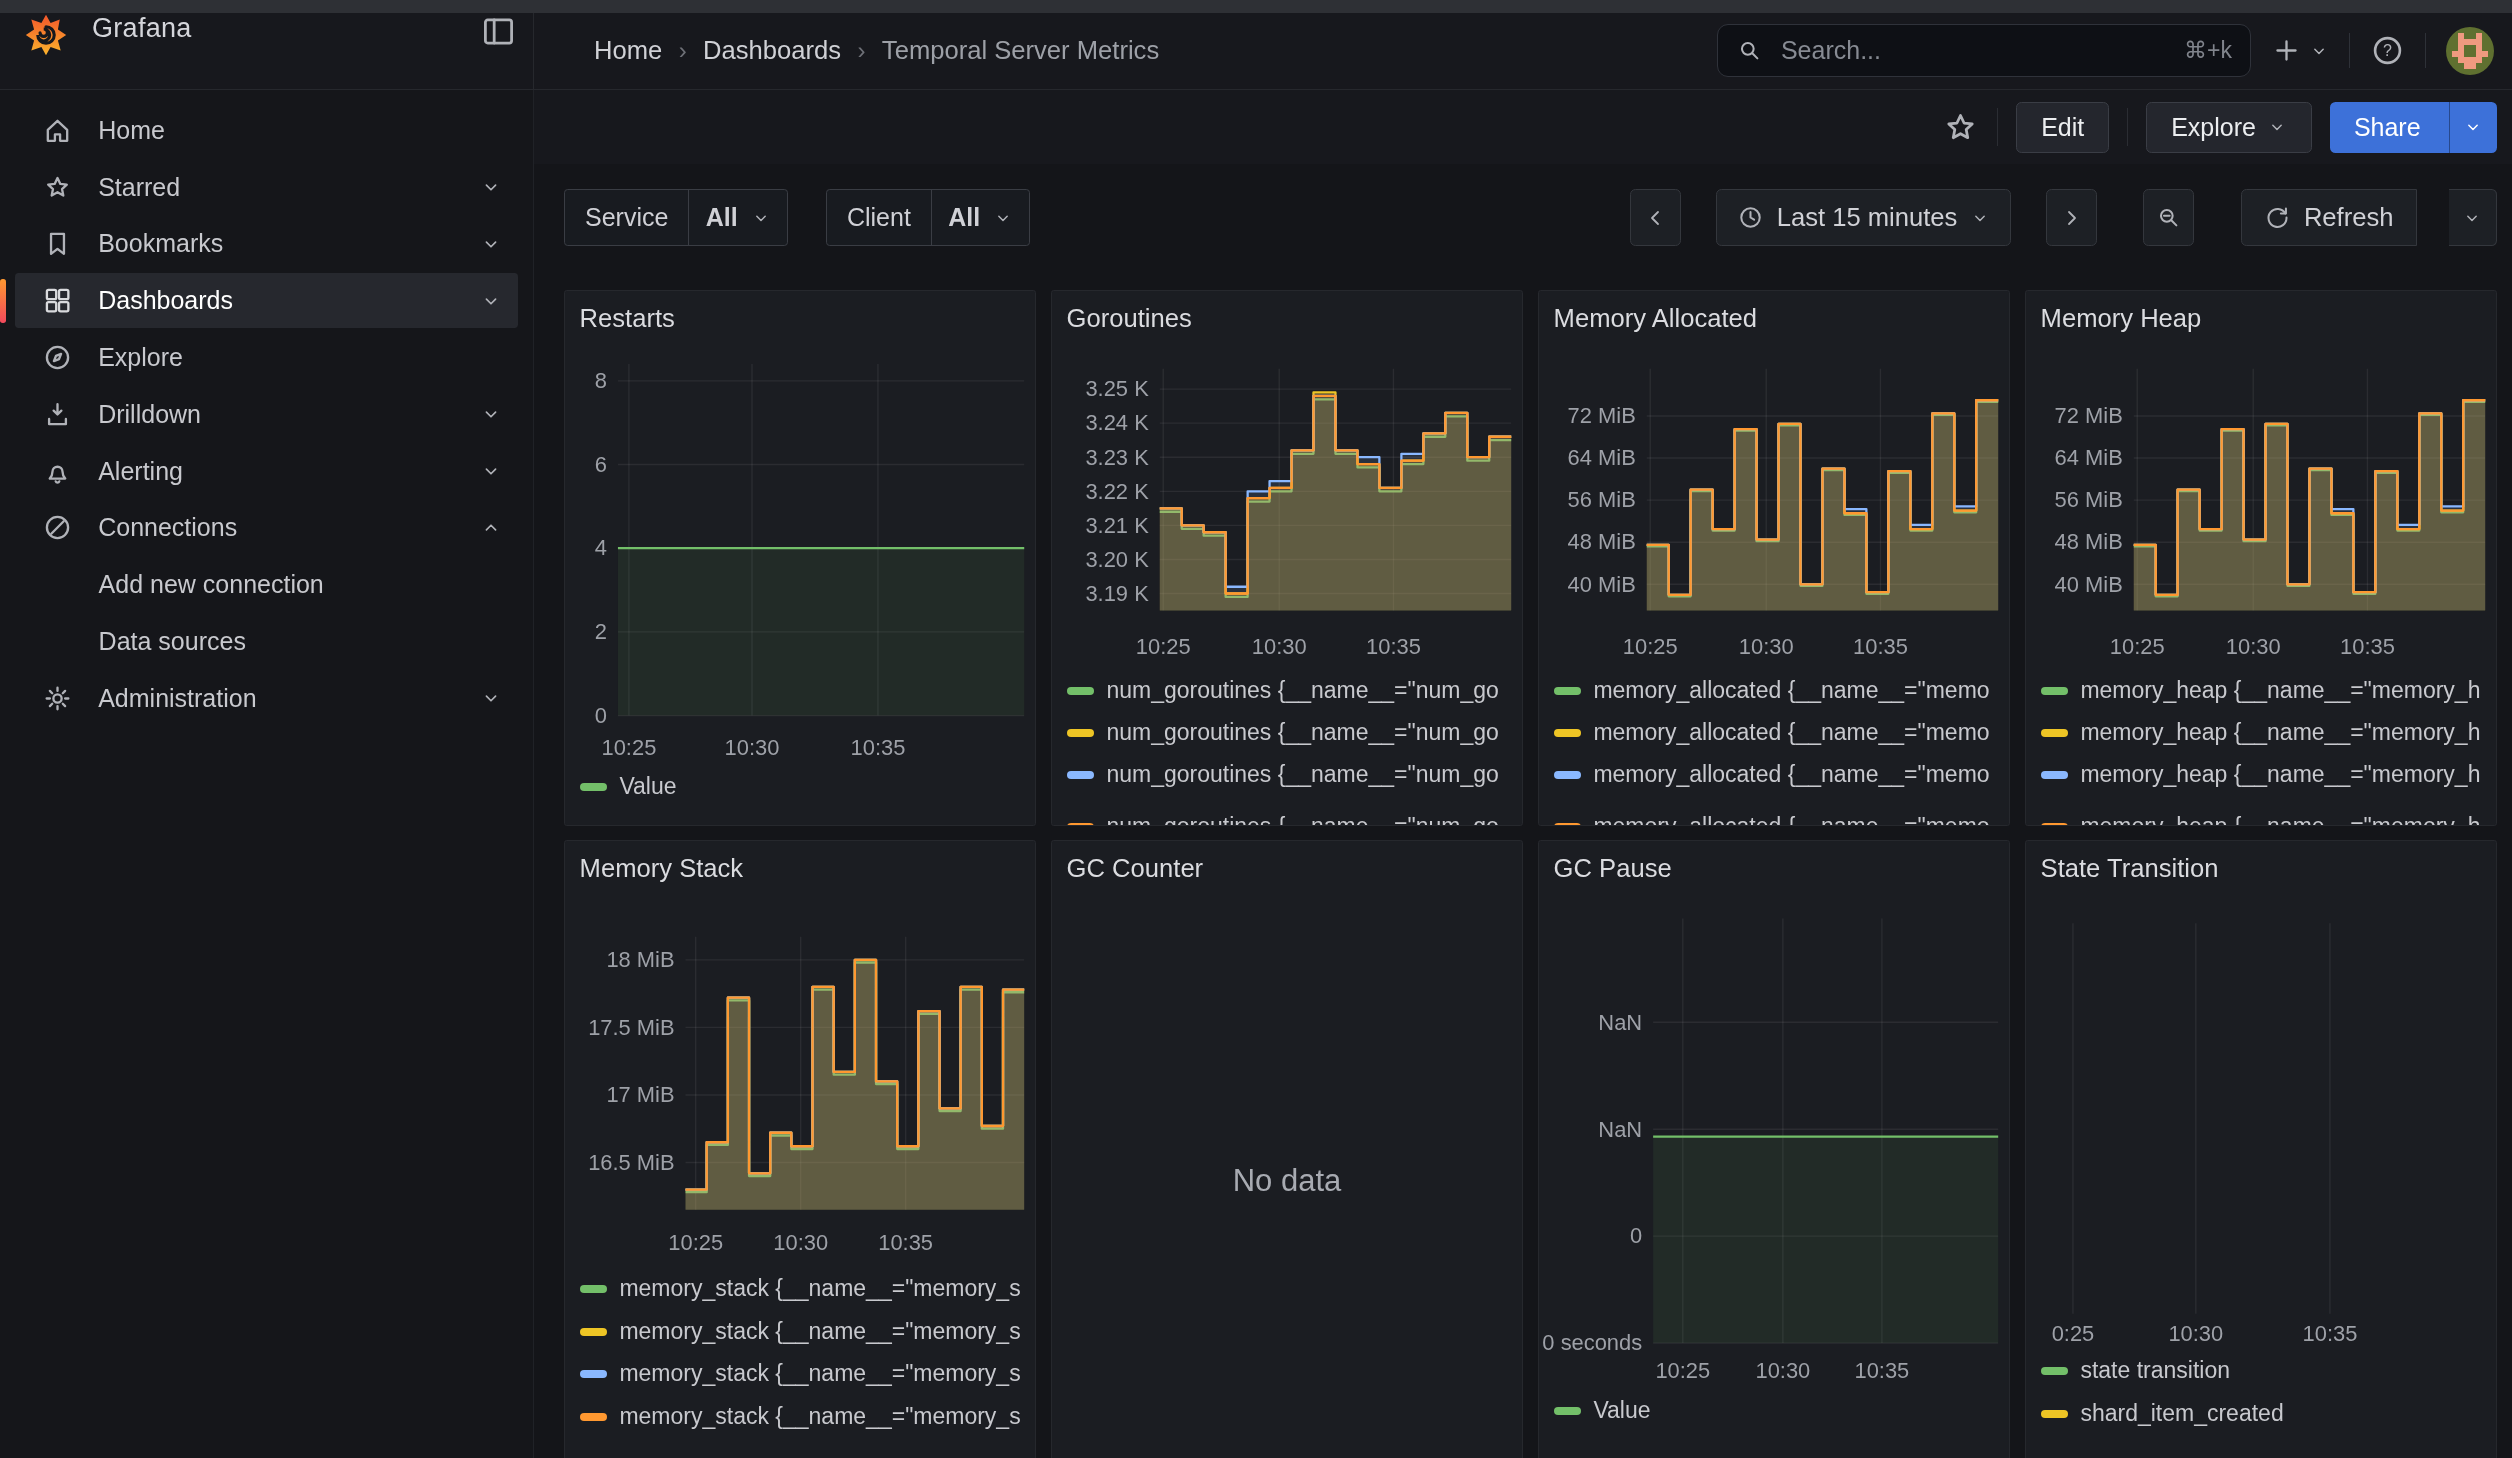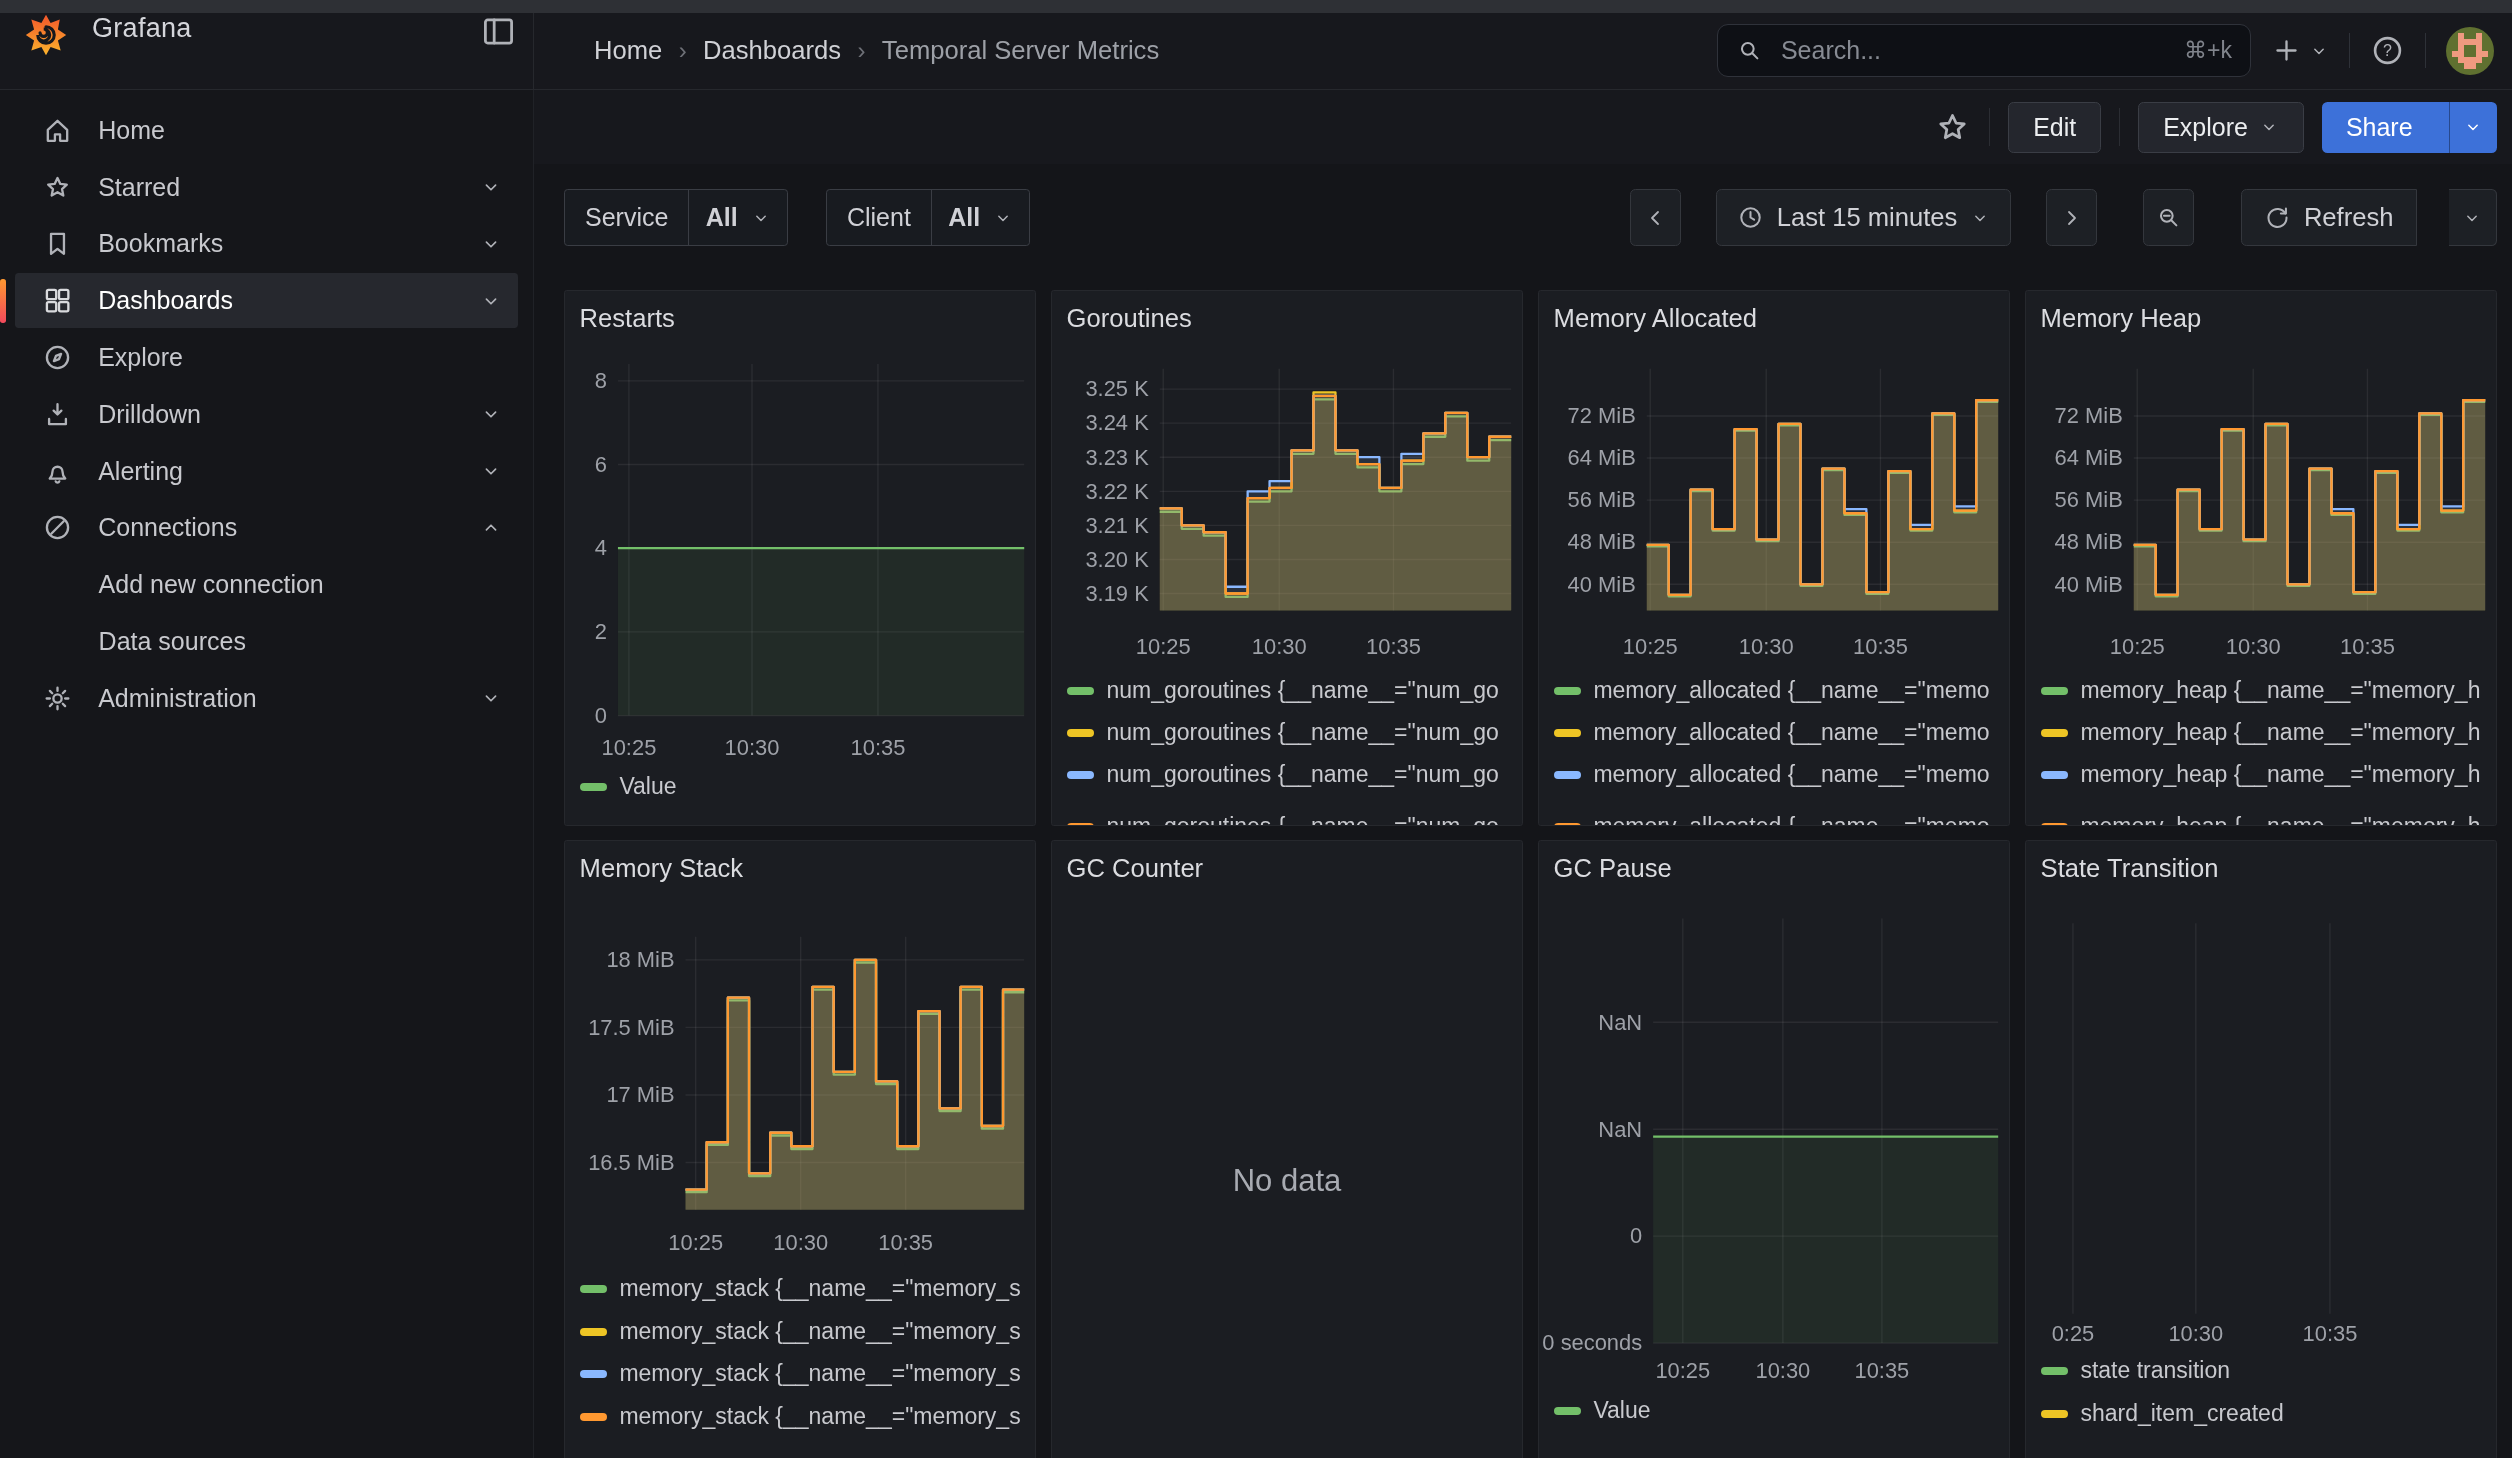--- a/index.html
+++ b/index.html
@@ -162,21 +162,21 @@
   </button>
   <div class="subdiv"></div>
   <button class="btn">Edit</button>
   <div class="subdiv"></div>
   <button class="btn">
     <span>Explore</span>
     <svg class="ic" width="20" height="20" viewBox="0 0 24 24">
         <path d="M7 10l5 5 5-5"></path>
       </svg>
   </button>
-  <div class="btn btn-primary" style="gap:12px">
+  <div class="btn btn-primary" style="gap:4px">
     <span class="seg-main">Share</span>
     <span class="seg-chev">
       <svg class="ic" width="20" height="20" viewBox="0 0 24 24" style="stroke:#fff">
           <path d="M7 10l5 5 5-5"></path>
         </svg>
     </span>
   </div>
 </div>
 
 <aside class="sidebar" id="sidebar">

